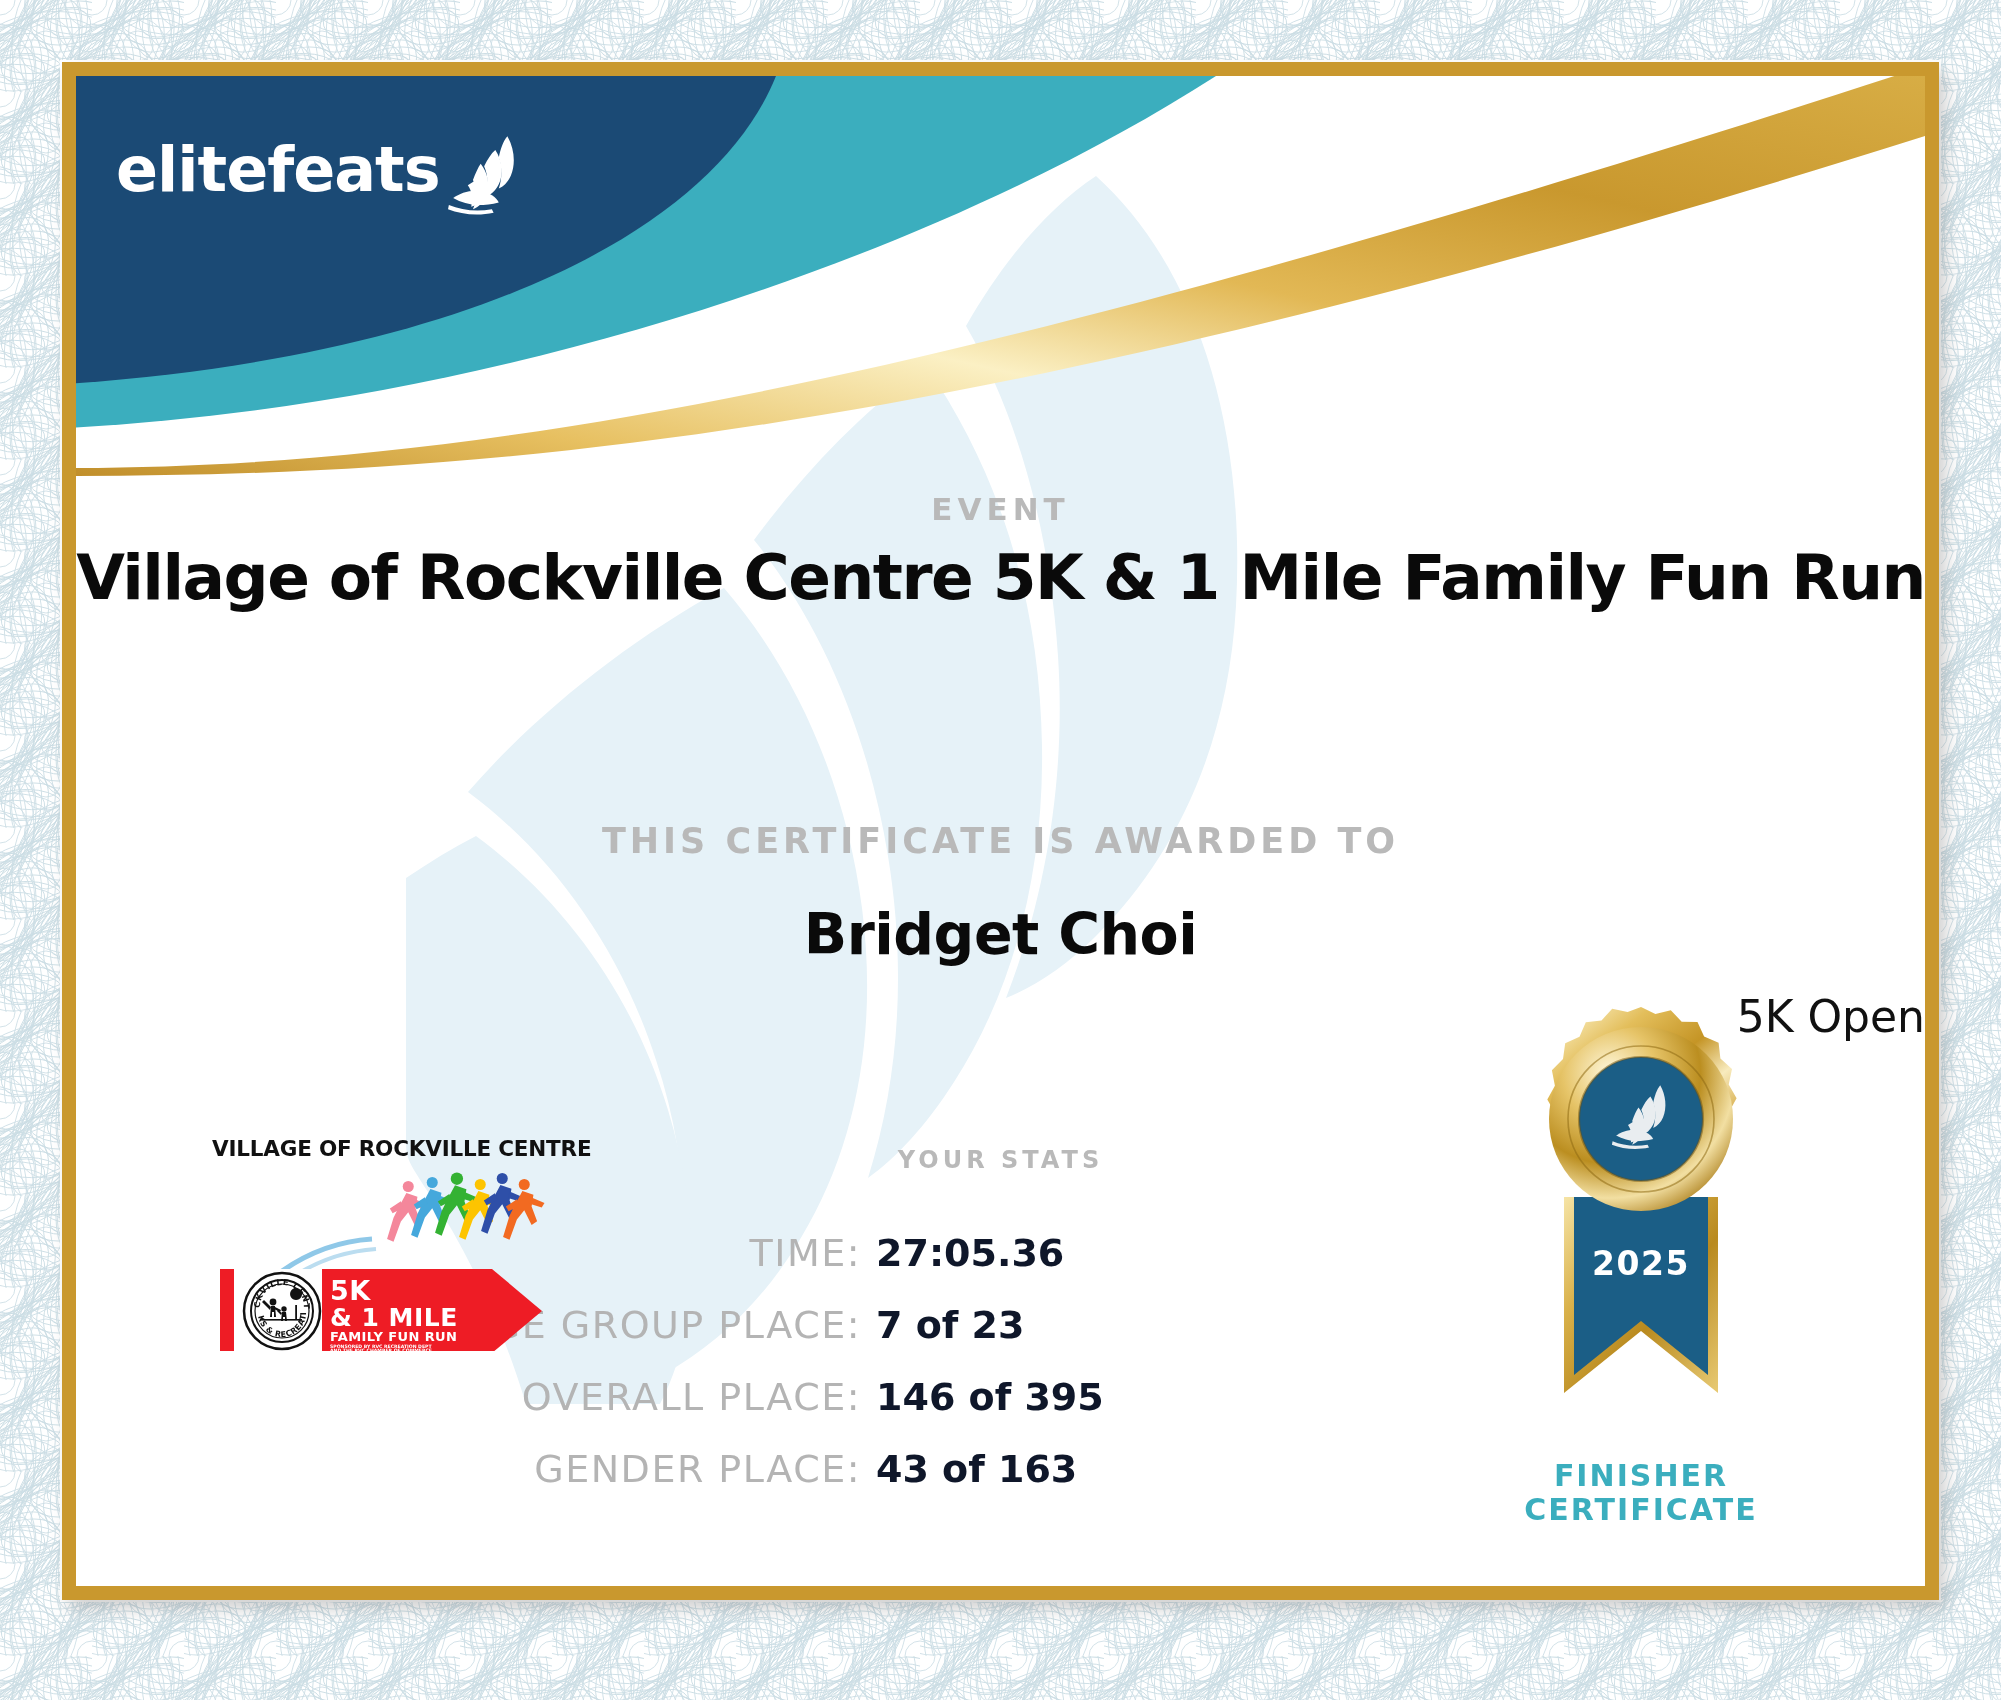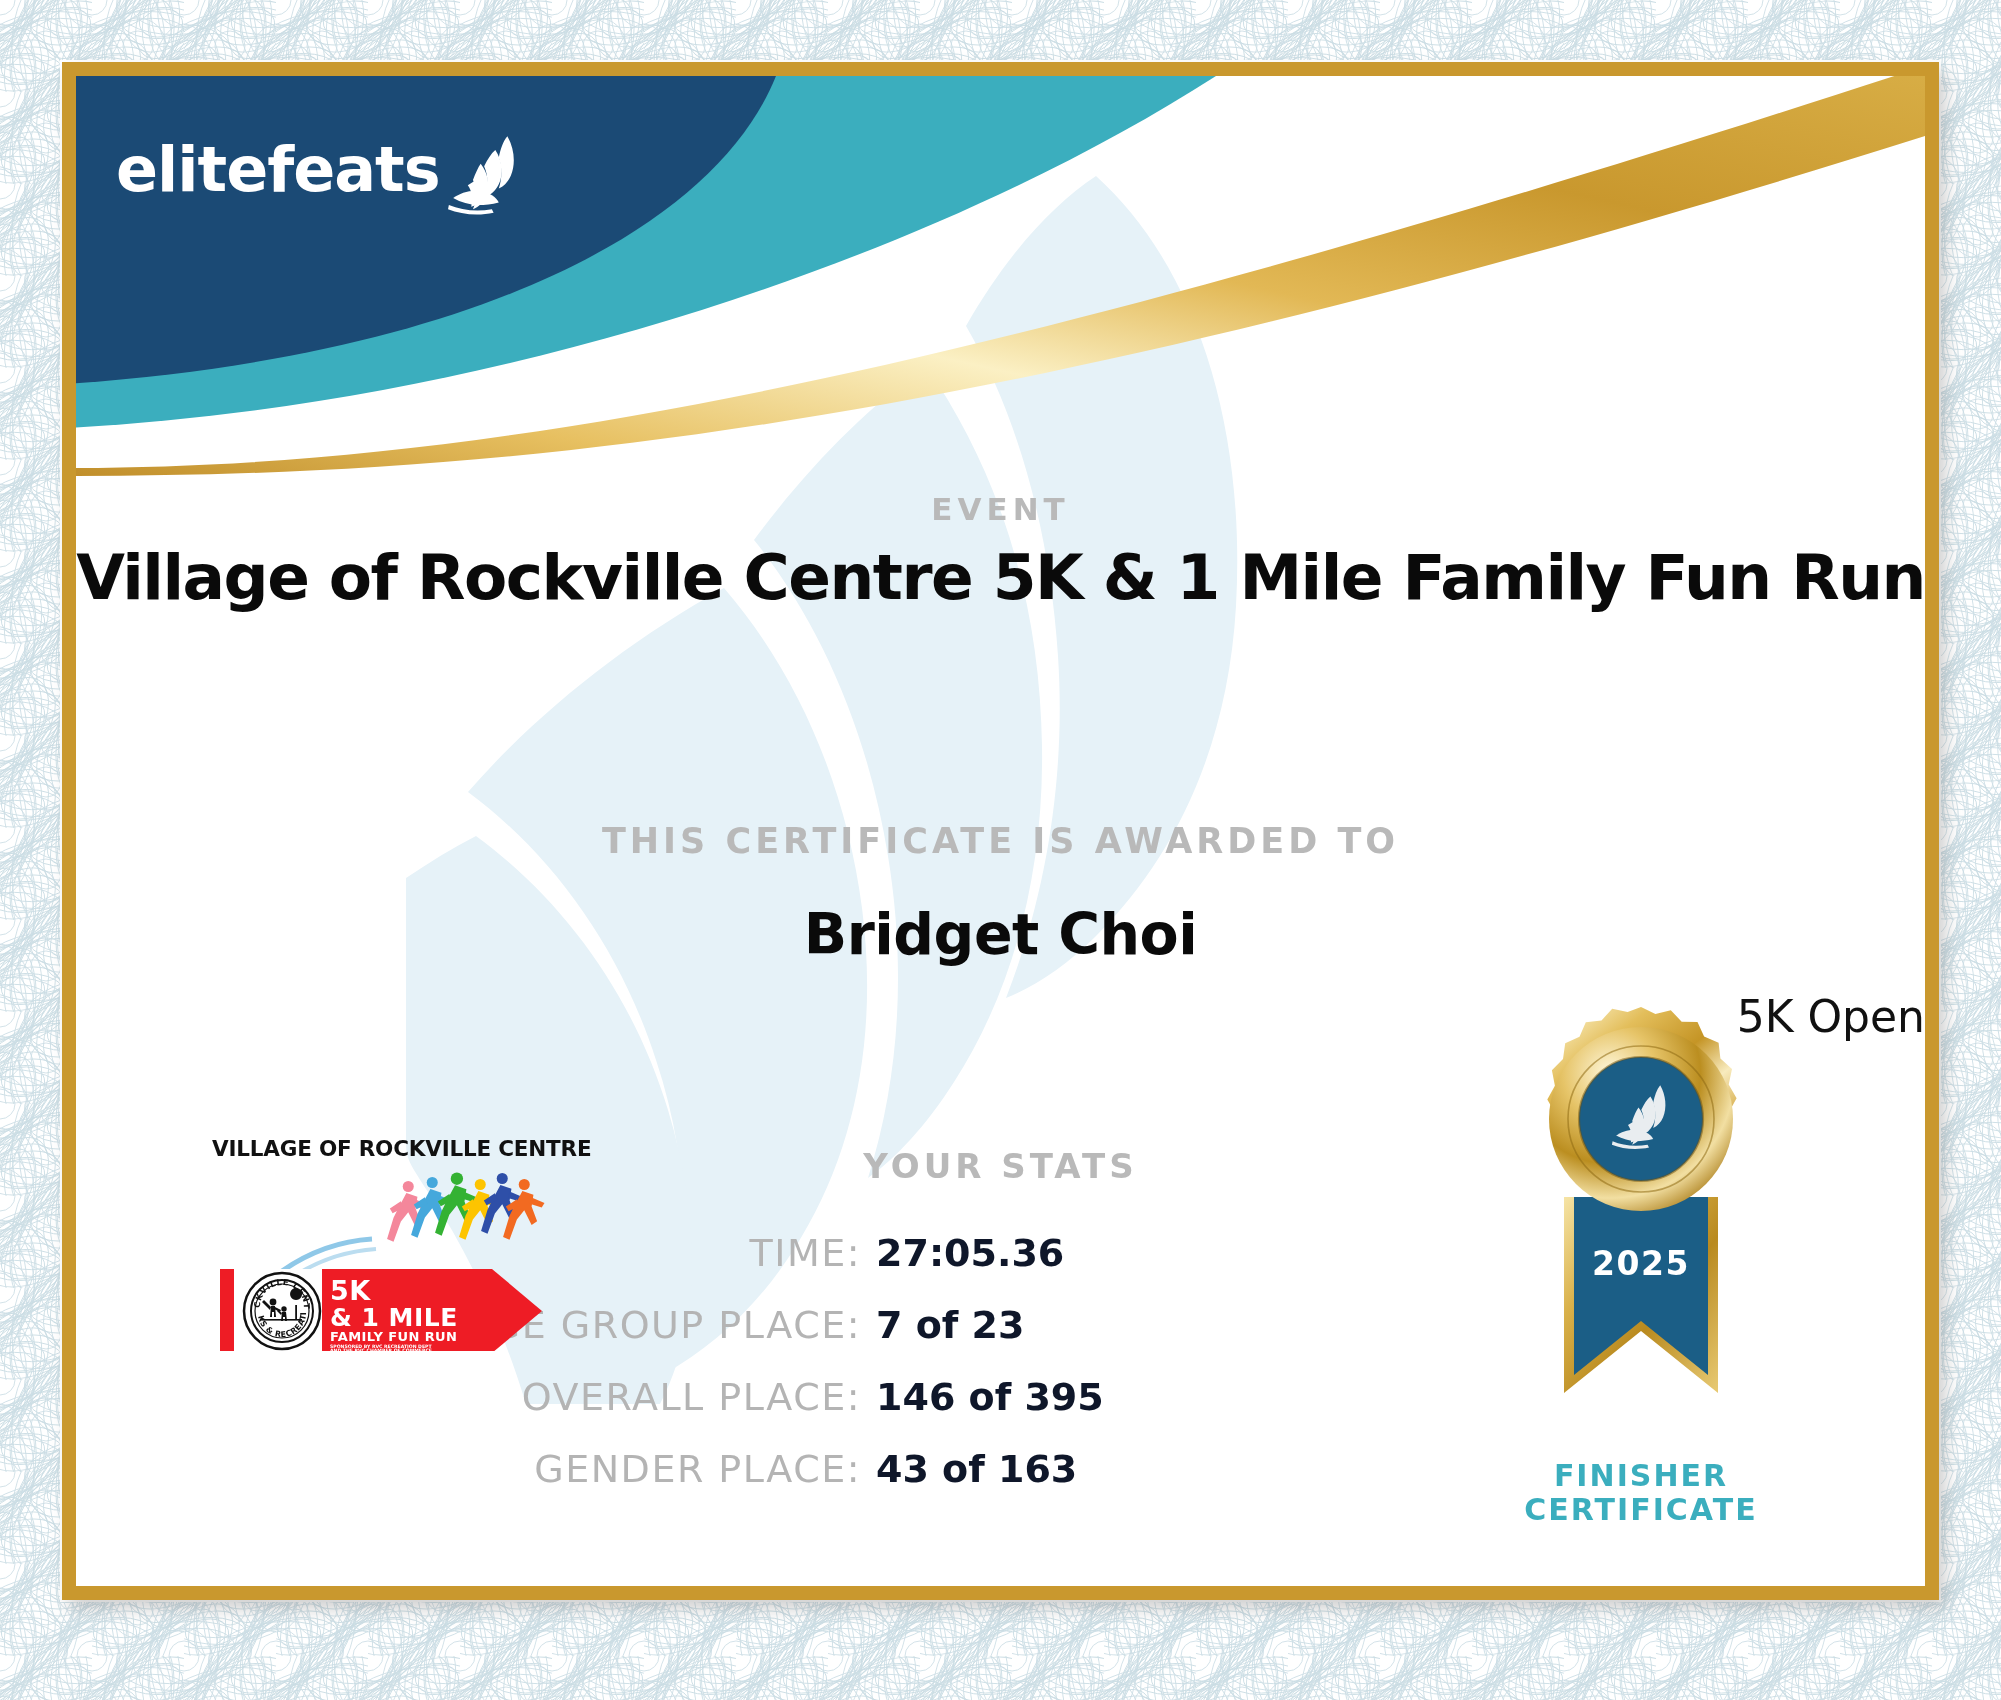--- a/index.html
+++ b/index.html
@@ -81,21 +81,21 @@
     font-family:"DejaVu Sans", sans-serif;
     font-size:57px;font-weight:700;color:#0a0a0a;letter-spacing:-0.5px;
   }
 
   #recipient-division{
     position:absolute;top:915px;width:100%;text-align:right;
     font-family:"DejaVu Sans", sans-serif;
     font-size:44px;font-weight:400;color:#111111;
   }
 
-  #stats-caption{top:1070px;font-size:34px;letter-spacing:4px;}
+  #stats-caption{top:1070px;font-size:24px;letter-spacing:4px;}
 
   
   #stats-list{position:absolute;top:1155px;left:0;width:1849px;}
   .stat-row{
     position:relative;height:72px;
     font-family:"DejaVu Sans", sans-serif;
   }
   .stat-label{
     position:absolute;right:1064px;
     font-size:38px;font-weight:500;color:#b4b4b4;

